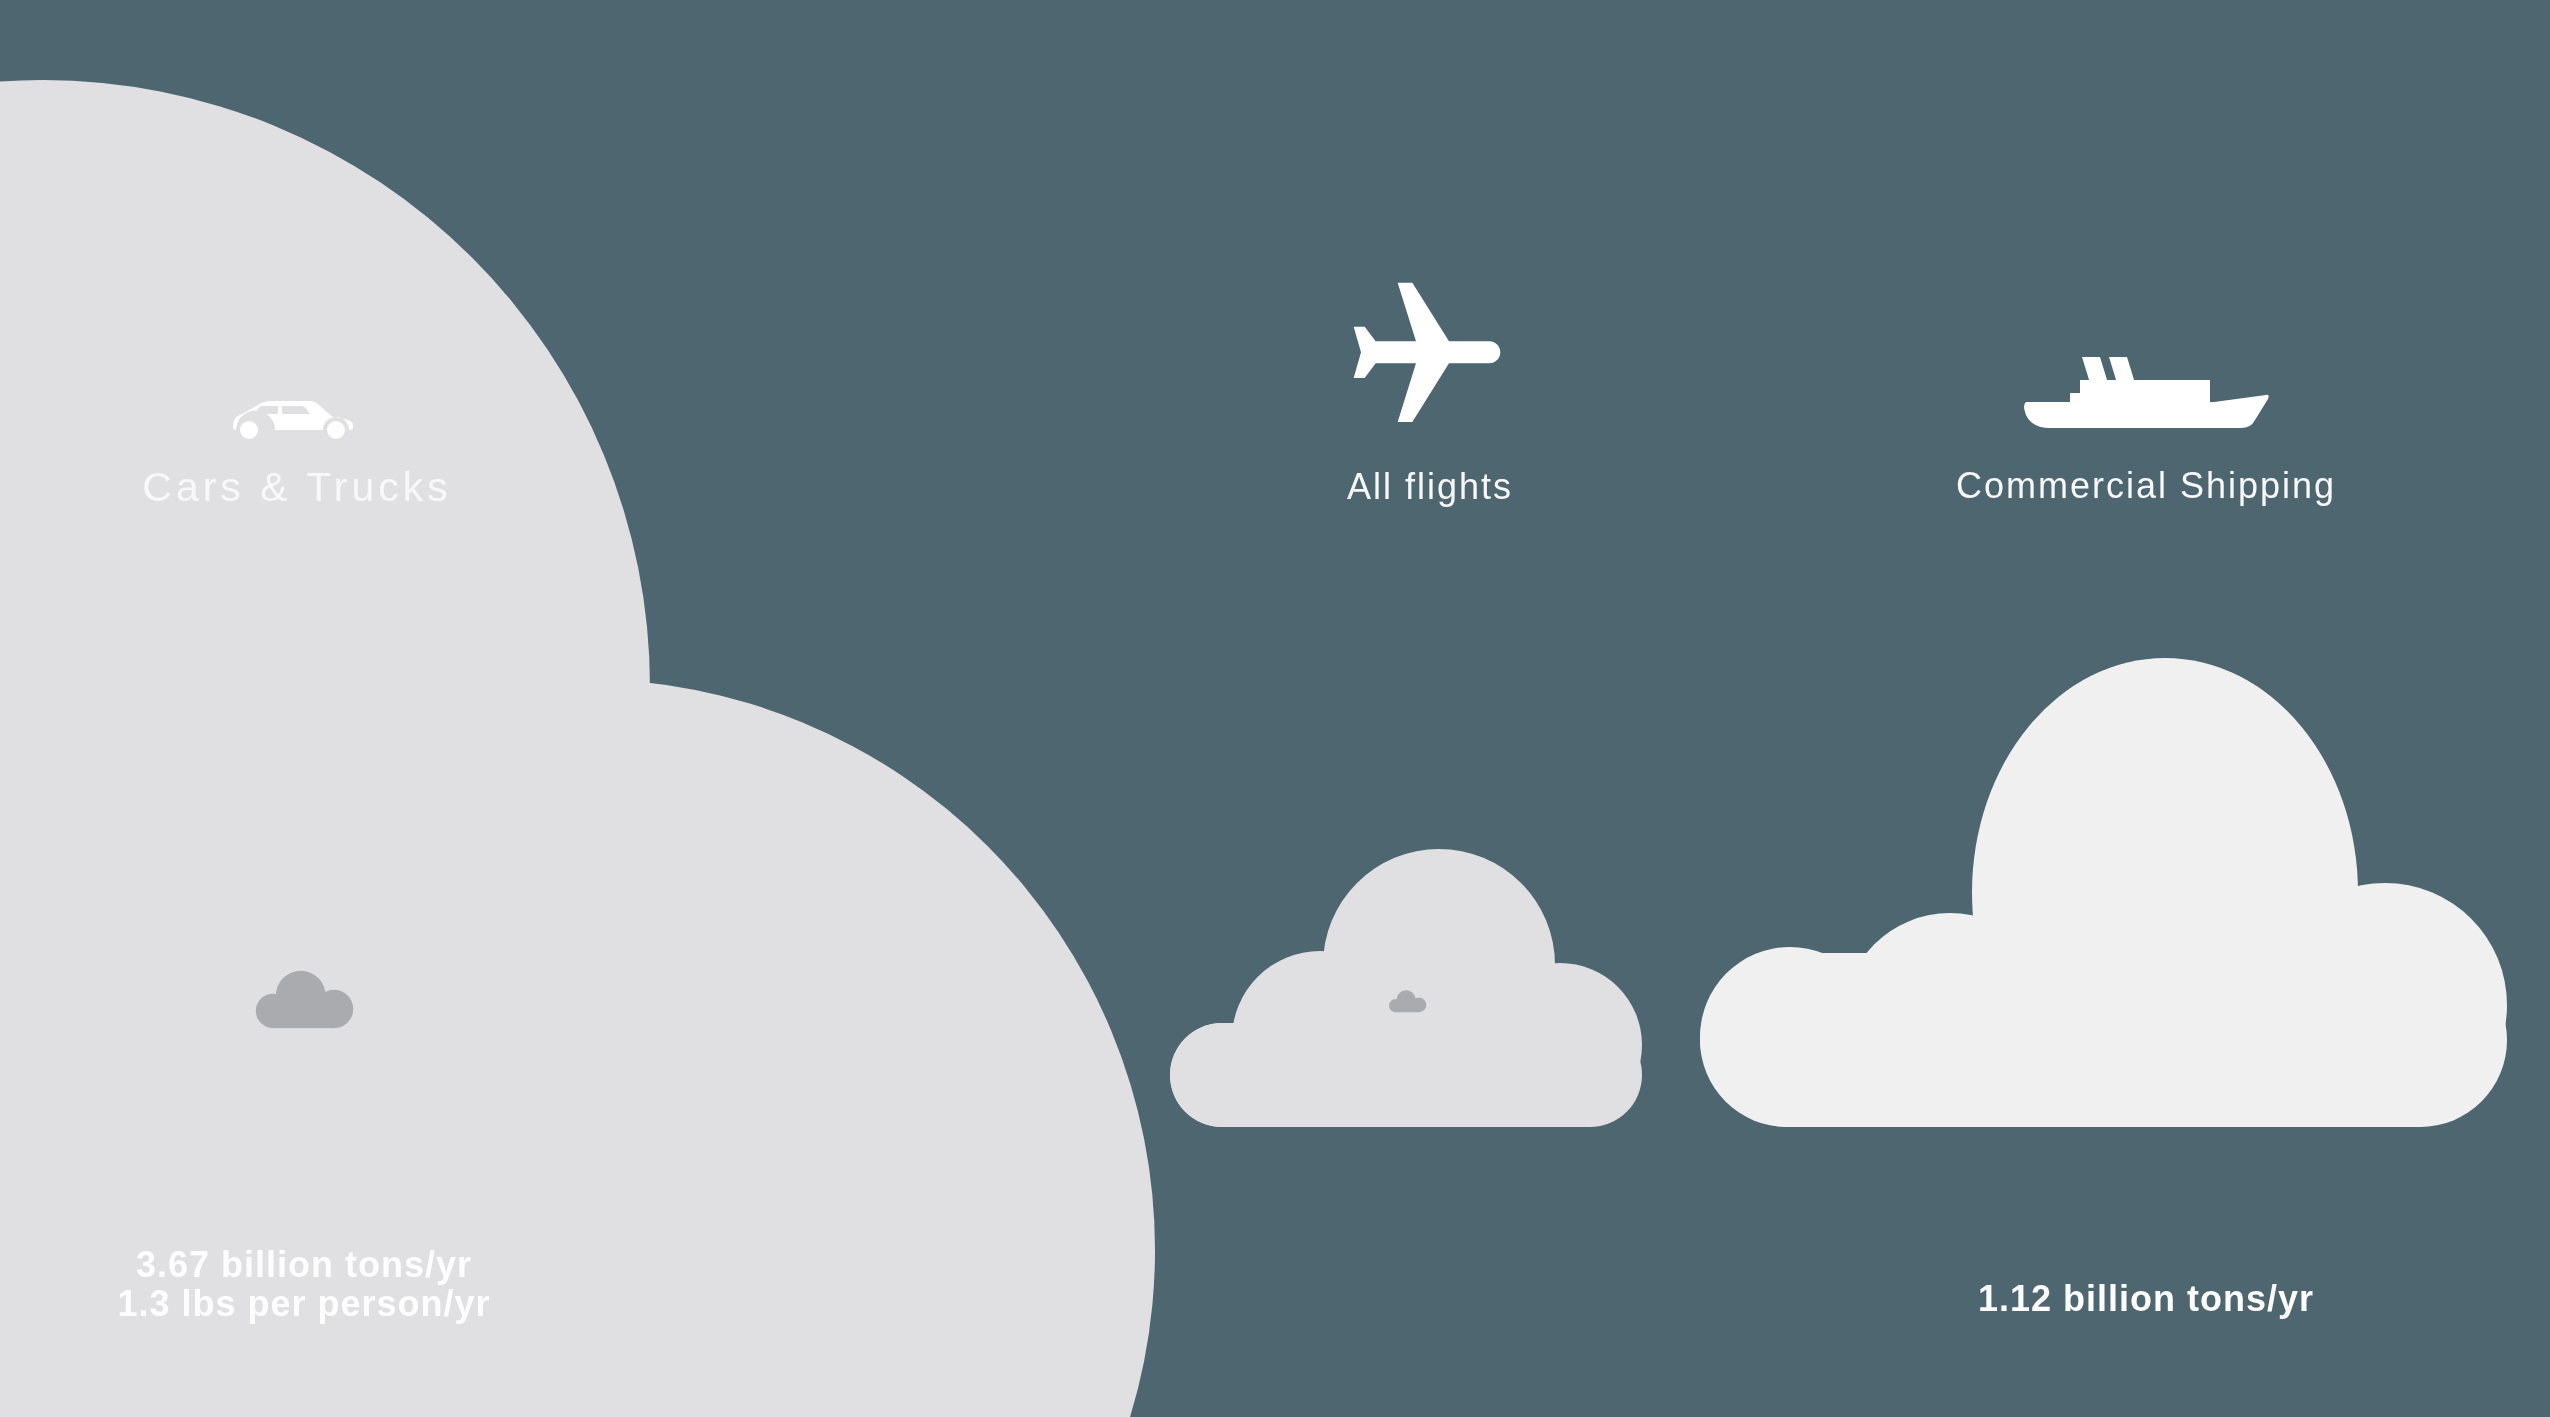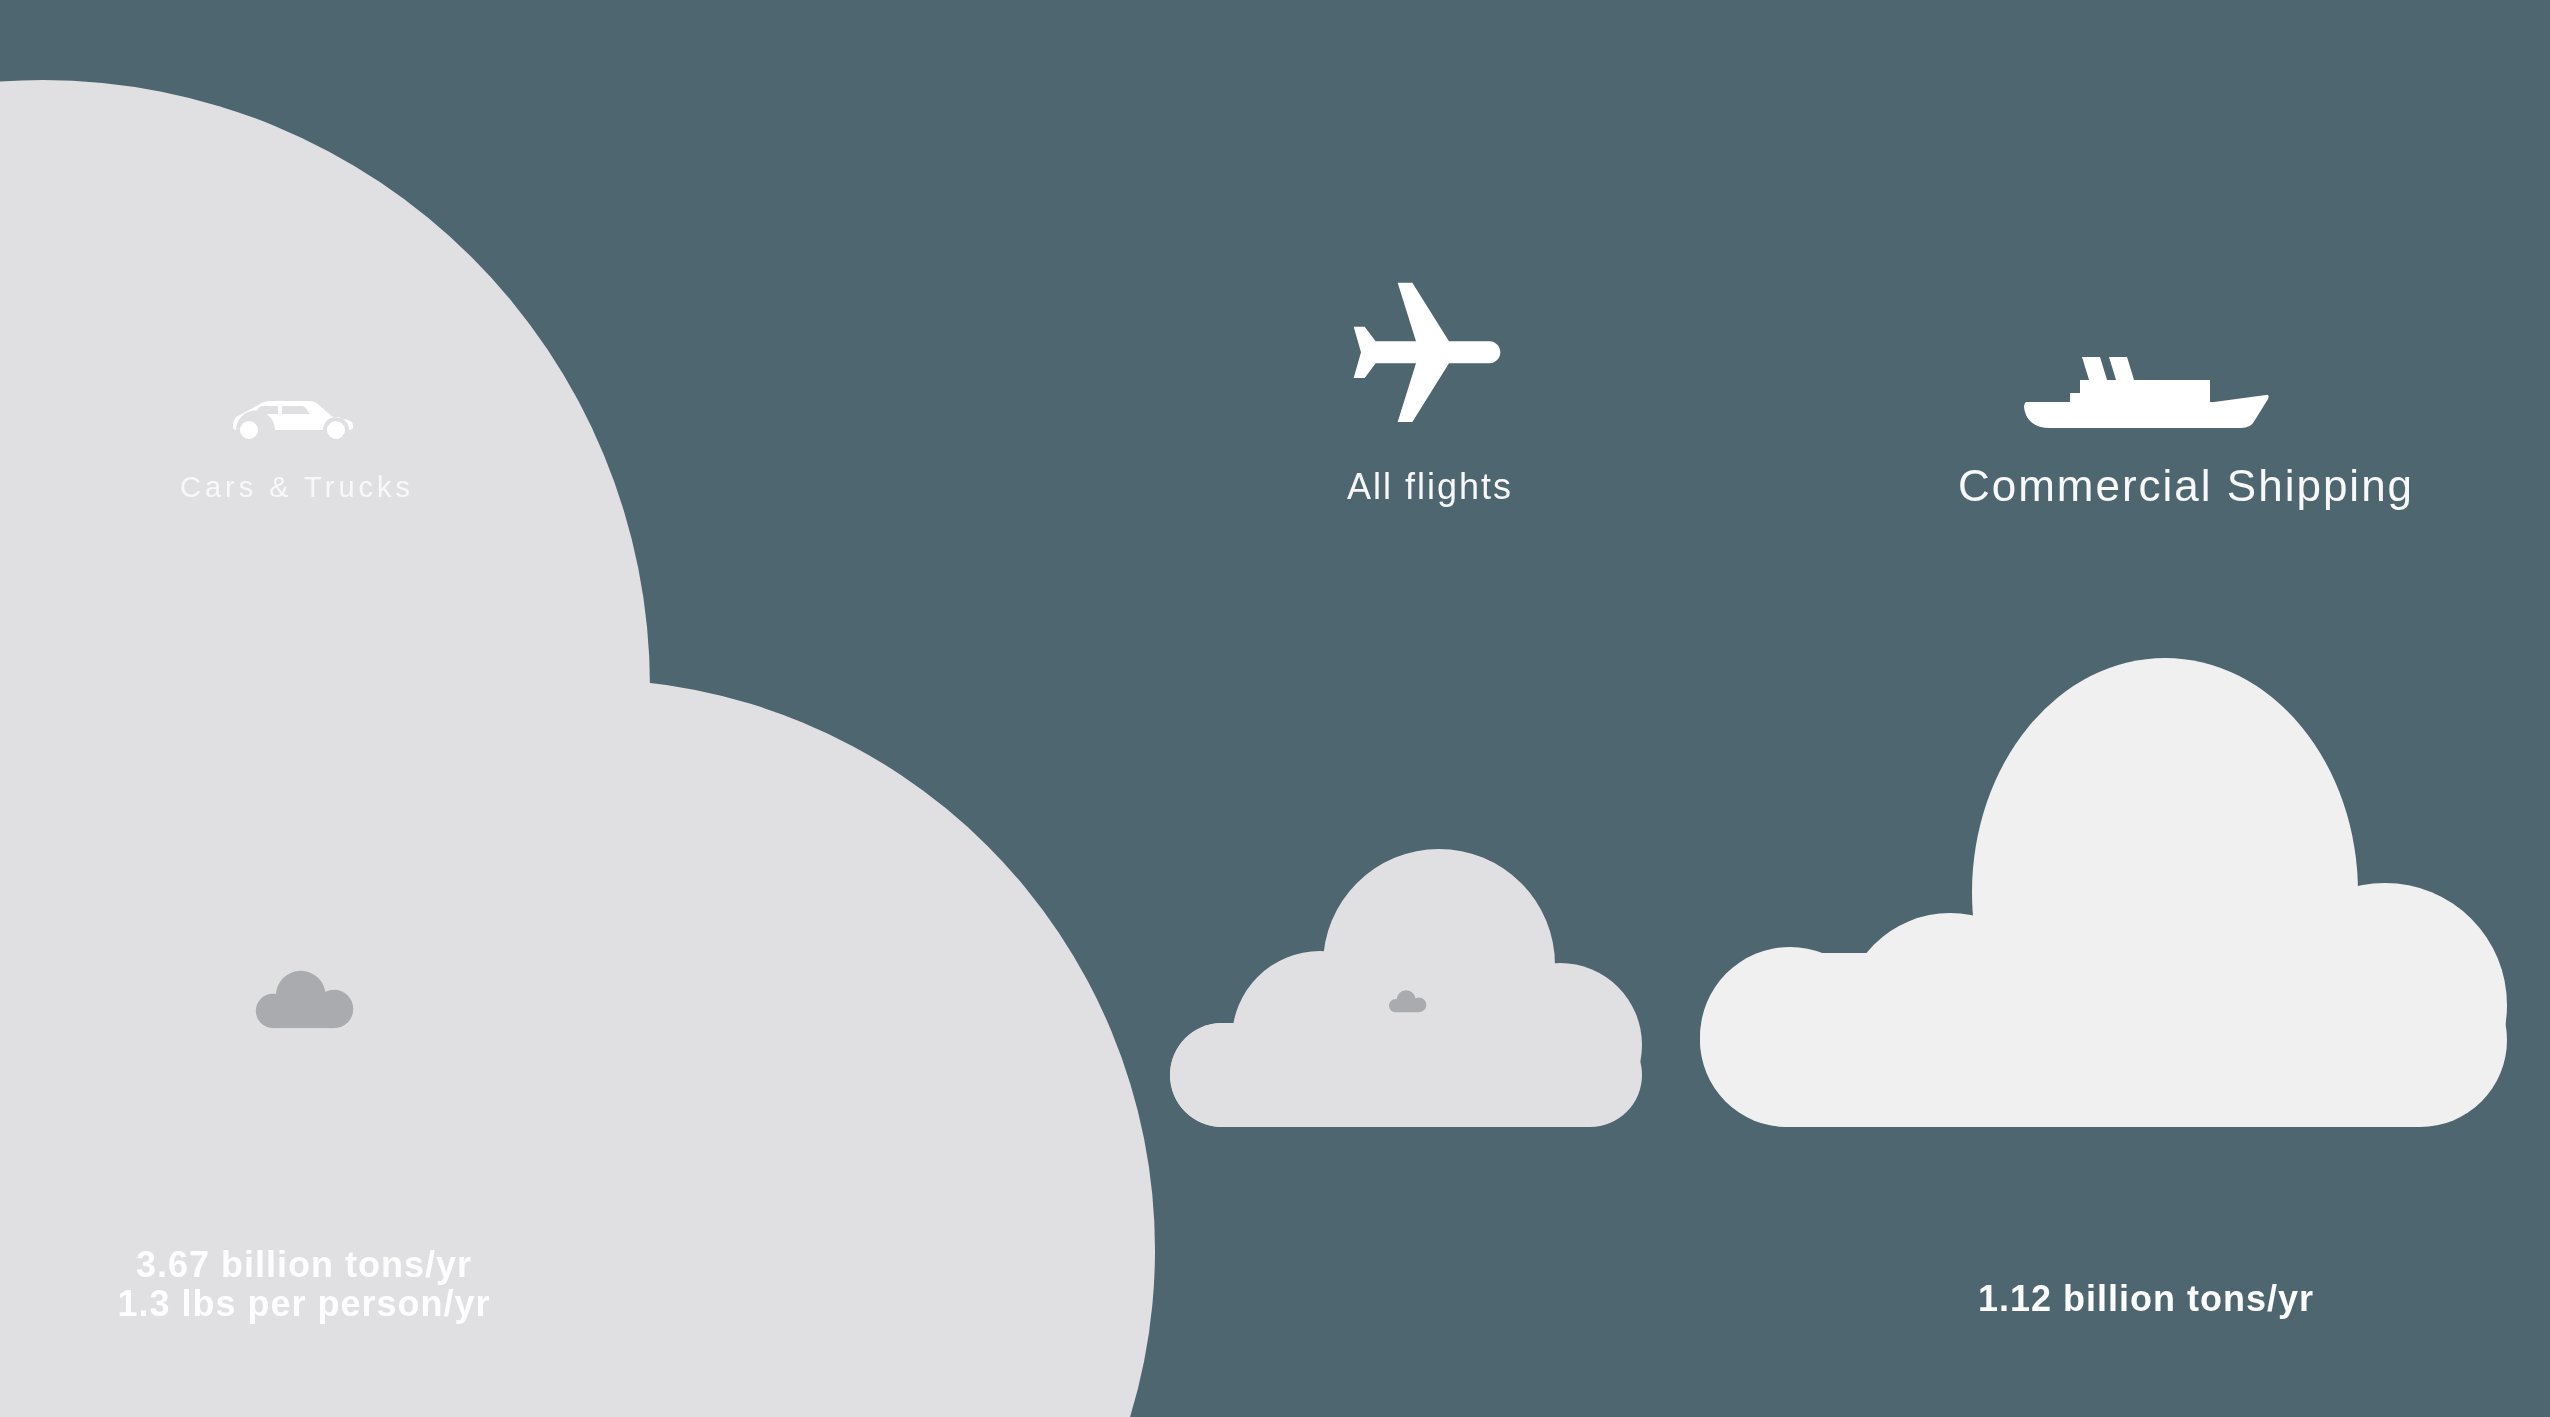--- a/index.html
+++ b/index.html
@@ -12,23 +12,23 @@
   .circle{position:absolute;border-radius:50%;}
   .cloud-light{background:#E0E0E2;}
   .cloud-lighter{background:#F0F0F1;}
   .base{position:absolute;}
   .icon{position:absolute;}
   .icon svg{display:block;width:100%;height:100%;}
   .label{
     position:absolute;transform:translate(-50%,-50%);
     white-space:nowrap;color:#F8F8F9;font-weight:400;
   }
-  .label-cars{font-size:29px;letter-spacing:4px;text-align:center;}
+  .label-cars{font-size:41px;letter-spacing:4px;text-align:center;}
   .label-flights{font-size:36px;letter-spacing:2px;}
-  .label-shipping{font-size:44px;letter-spacing:2px;margin-left:40px;}
+  .label-shipping{font-size:36px;letter-spacing:2px;}
   .stats{
     position:absolute;transform:translate(-50%,-50%);
     text-align:center;color:#FDFDFE;font-weight:700;
     font-size:36px;letter-spacing:1px;line-height:39px;white-space:nowrap;
   }
   .stats div:empty{display:none;}
 </style>
 </head>
 <body>
 

